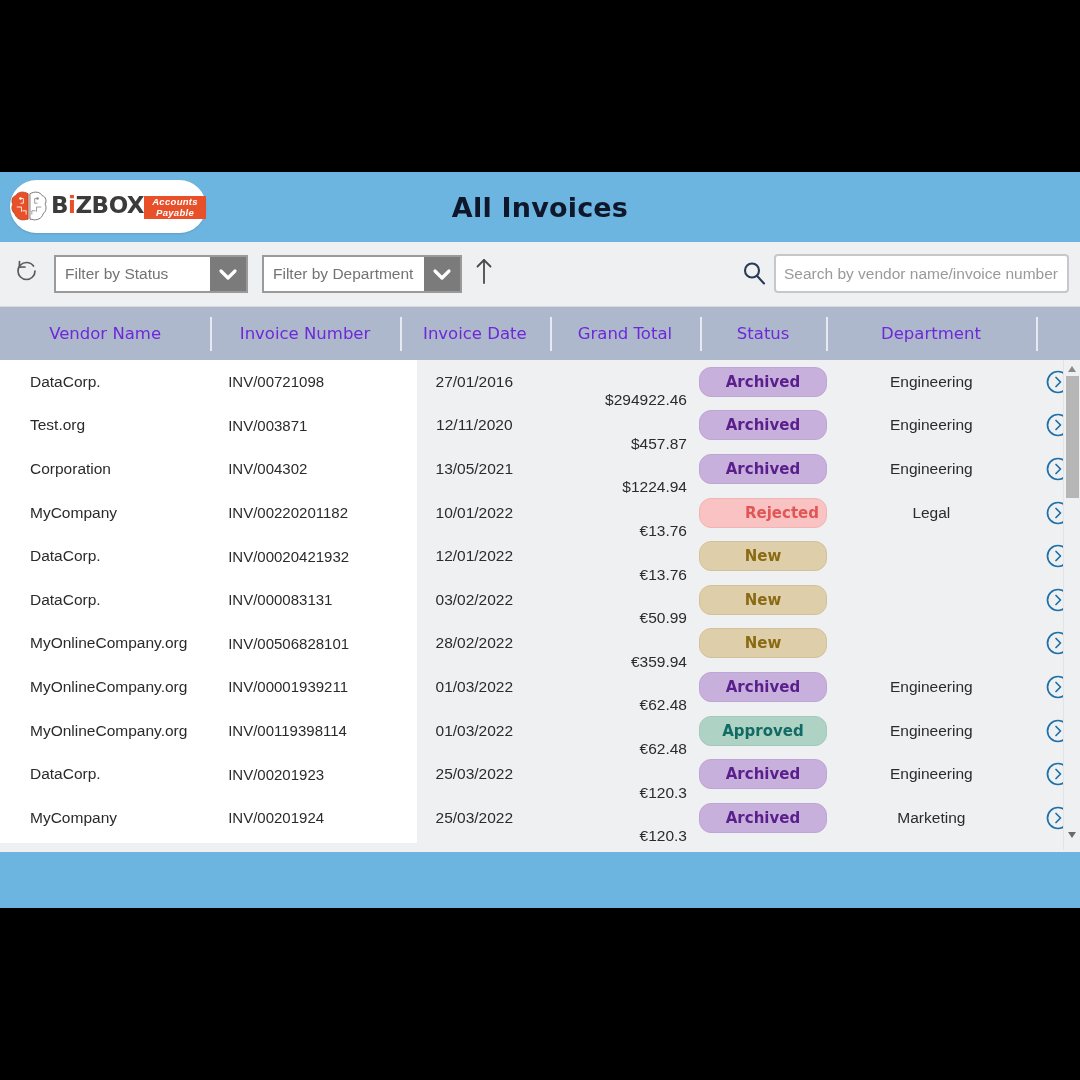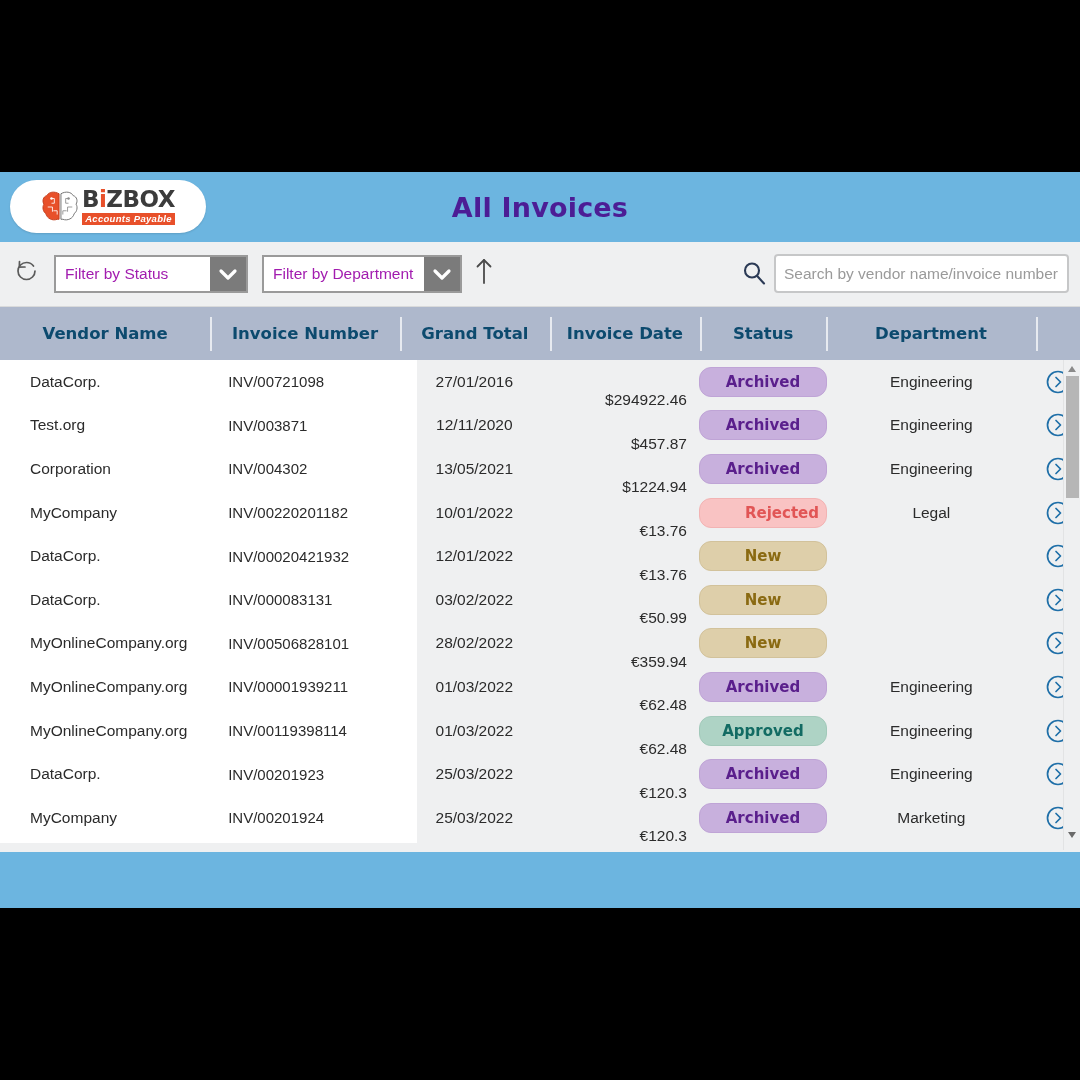--- a/index.html
+++ b/index.html
@@ -45,21 +45,21 @@
     align-items: center;
     justify-content: center;
     box-shadow: 0 1px 2px rgba(0,0,0,.12);
   }
   .logo-inner {
     display: flex;
     align-items: center;
     gap: 3px;
   }
   .logo-brain { width: 38px; height: 34px; display: block; }
-  .logo-text-wrap { display: flex; flex-direction: column; align-items: center; }
+  .logo-text-wrap { display: flex; flex-direction: row; align-items: flex-start; }
   .logo-word {
     font-family: "DejaVu Sans", sans-serif;
     font-weight: bold;
     font-size: 23px;
     letter-spacing: -0.5px;
     color: #3b3b3b;
     line-height: 1;
   }
   .logo-word .lw-i { color: #e8502a; }
   .logo-sub {
@@ -74,21 +74,21 @@
     padding: 1px 3px 1px 3px;
     line-height: 1.1;
   }
   .app-title {
     position: absolute;
     left: 0; right: 0;
     text-align: center;
     font-family: "DejaVu Sans", sans-serif;
     font-weight: bold;
     font-size: 27px;
-    color: #4c1d95;
+    color: #0f172a;
     letter-spacing: .2px;
   }
 
   
   .toolbar {
     position: relative;
     height: 64px;
     background: #eff0f1;
     border-bottom: 1px solid #d9dadb;
     display: flex;
@@ -117,21 +117,21 @@
     cursor: pointer;
   }
   #sel-status { left: 54px; width: 194px; }
   #sel-dept   { left: 262px; width: 200px; }
   .select-label {
     flex: 1;
     display: flex;
     align-items: center;
     padding-left: 9px;
     font-size: 15.5px;
-    color: #a21caf;
+    color: #737373;
     font-family: "Liberation Sans", sans-serif;
     white-space: nowrap;
     overflow: hidden;
   }
   .select-arrow {
     width: 36px;
     background: #7b7b7b;
     display: flex;
     align-items: center;
     justify-content: center;
@@ -175,22 +175,22 @@
   
   .table-head {
     display: flex;
     height: 53px;
     background: #aeb8cc;
     align-items: center;
   }
   .th {
     font-family: "DejaVu Sans", sans-serif;
     font-size: 16.5px;
-    font-weight: bold;
-    color: #0c4a6e;
+    font-weight: normal;
+    color: #6d28d9;
     text-align: center;
     box-sizing: border-box;
     position: relative;
     height: 34px;
     line-height: 34px;
     cursor: pointer;
   }
   .th + .th::before {
     content: "";
     position: absolute;
@@ -392,22 +392,22 @@
       </span>
     </div>
 
     <input class="search-input" type="text" placeholder="Search by vendor name/invoice number" style="">
 
   </div>
 
   <div class="table-head">
     <div class="th c0">Vendor Name</div>
     <div class="th c1">Invoice Number</div>
+    <div class="th c2">Invoice Date</div>
     <div class="th c3">Grand Total</div>
-    <div class="th c2">Invoice Date</div>
     <div class="th c4">Status</div>
     <div class="th c5">Department</div>
     <div class="th c6"></div>
   </div>
 
   <div class="table-body-wrap">
     <div class="white-panel"></div>
     <div class="rows" id="rows-container">
         <div class="row">
           <div class="cell c0">DataCorp.</div>

